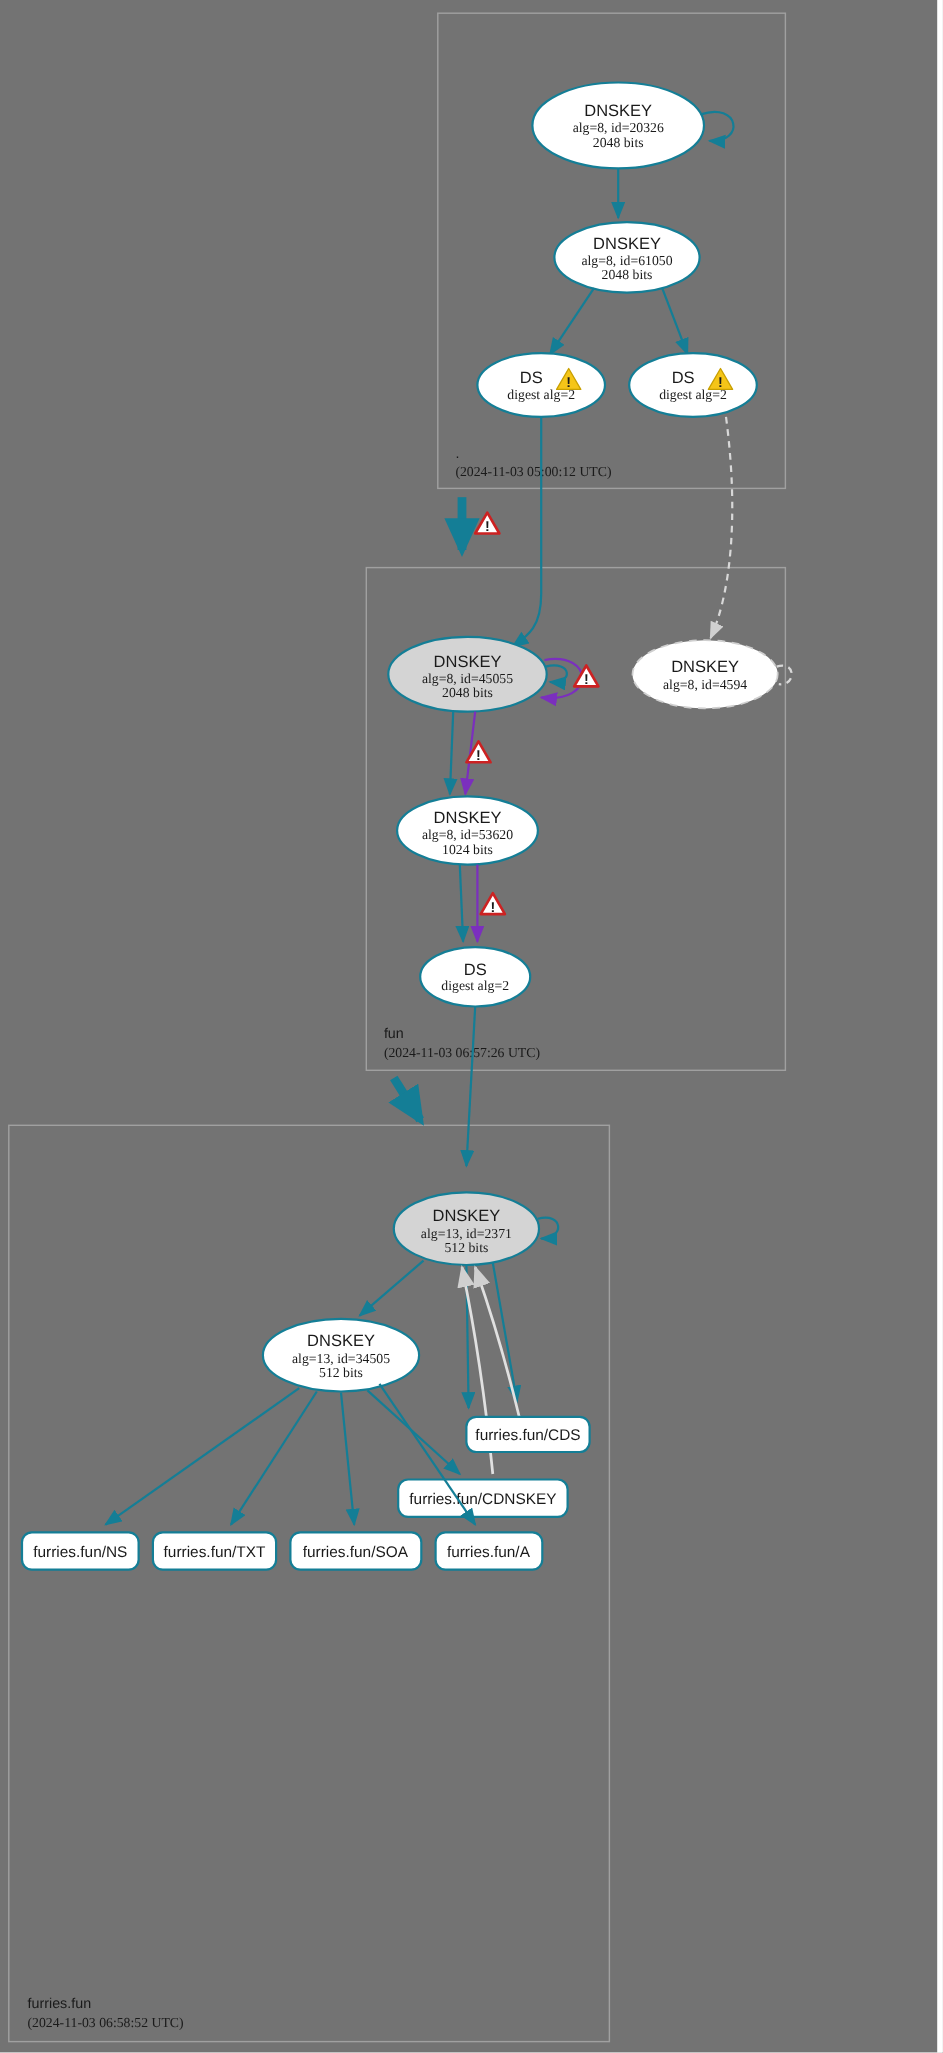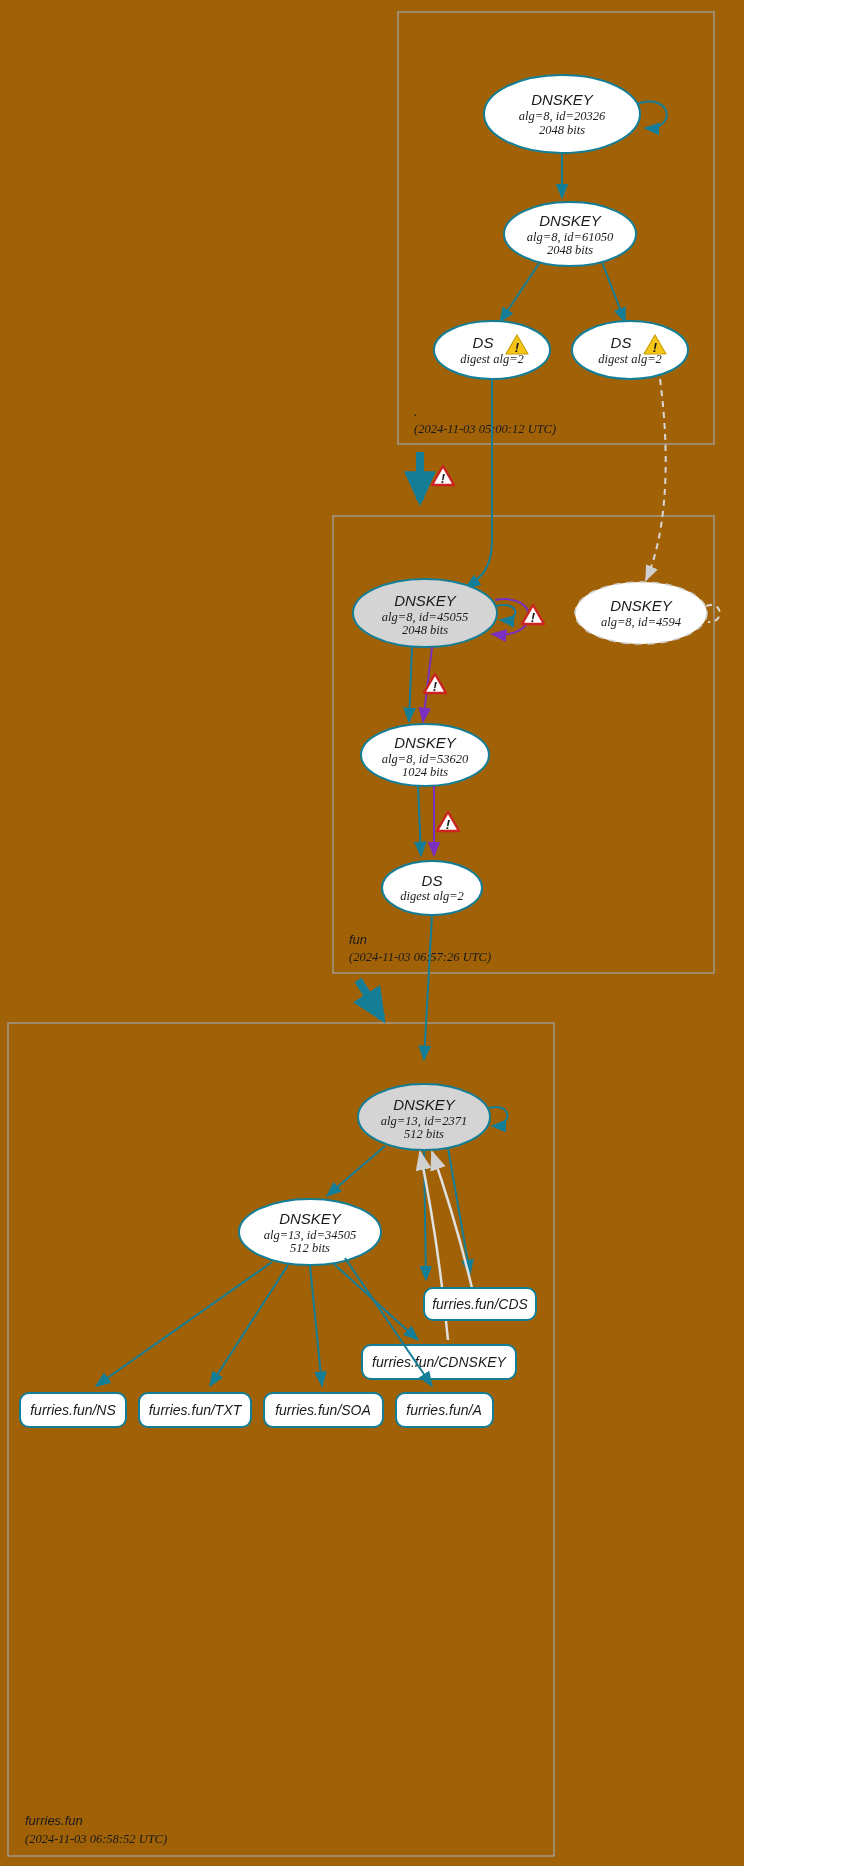--- a/index.html
+++ b/index.html
@@ -1,17 +1,17 @@
 <!DOCTYPE html>
 <html><head>
 <meta charset="utf-8">
 <style>
   html,body{margin:0;padding:0;background:#ffffff;}
   body{font-family:"Liberation Sans", sans-serif;}
-  #stage{position:relative;width:744px;height:1866px;overflow:hidden;background:#a16207;font-style:italic;}
+  #stage{position:relative;width:852px;height:1866px;overflow:hidden;background:#737373;}
   svg#graph{position:absolute;left:0;top:0;width:857px;height:1866px;}
 
   .zone-box{fill:none;stroke:#a0a0a0;stroke-width:1.3;}
   .node-ell{fill:#ffffff;stroke:#147e96;stroke-width:2;}
   .node-ell.shaded{fill:#d4d4d4;}
   .node-ell.ghost{fill:#ffffff;stroke:#cfcfcf;stroke-width:1.6;stroke-dasharray:7 6;}
   .node-rect{fill:#ffffff;stroke:#147e96;stroke-width:2;rx:9;ry:9;}
 
   .edge{fill:none;stroke:#147e96;stroke-width:2;}
   .edge-thick{fill:none;stroke:#147e96;stroke-width:8;}

